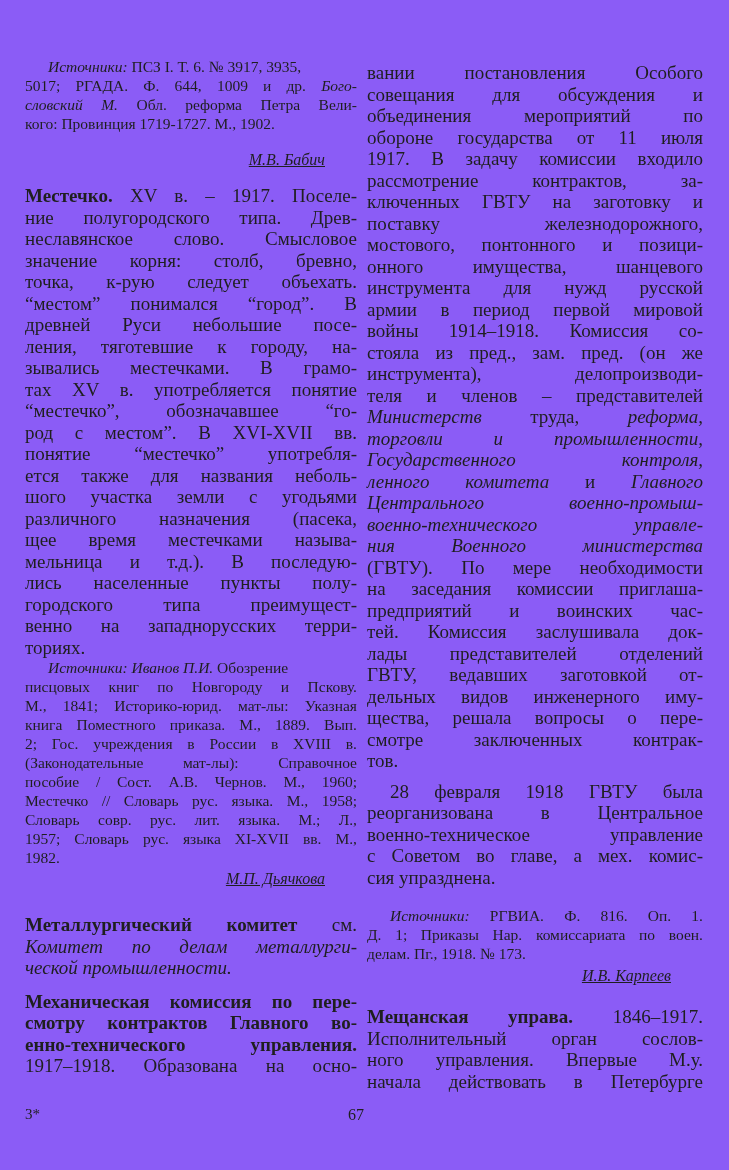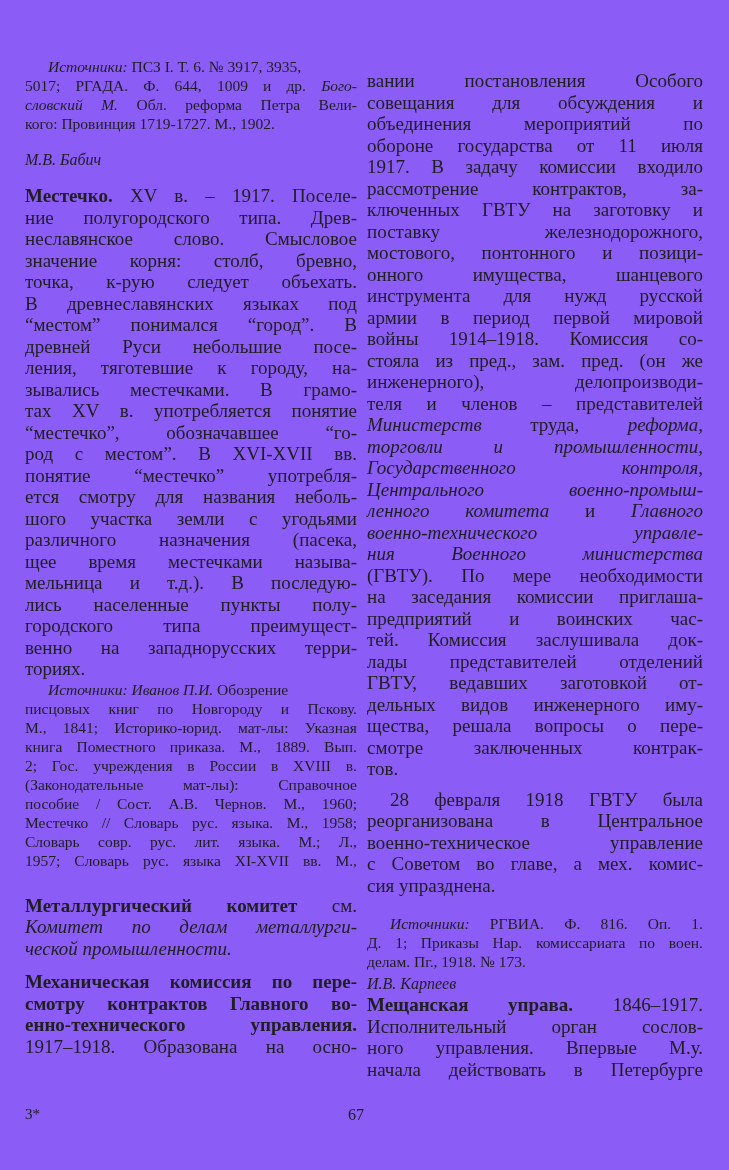--- a/index.html
+++ b/index.html
@@ -12,21 +12,21 @@
     overflow:hidden;
   }
   .col{position:absolute;top:0;}
   .col-left{left:25px;width:332px;padding-top:57px;}
   .col-right{left:367px;width:336px;padding-top:62px;}
   .block{width:100%;}
   .para{font-size:19px;line-height:21.5px;}
   .small{font-size:15.5px;line-height:19px;}
   .author{
     font-size:16px;line-height:20px;font-style:italic;
-    padding-right:32px;box-sizing:border-box;
+    text-align:right;padding-right:32px;box-sizing:border-box;text-decoration:underline;
   }
   .line{text-align:justify;text-align-last:justify;}
   .line.end{text-align-last:left;}
   .ind .line:first-child{text-indent:23px;}
   .r{font-style:normal;font-weight:normal;}
   .i{font-style:italic;}
   .b{font-weight:700;}
   .footer{position:absolute;top:1106px;left:0;width:729px;height:26px;font-size:15px;}
   .footer-mark{position:absolute;left:25px;top:0;}
   .page-number{position:absolute;left:348px;top:0;font-size:16px;}
@@ -42,86 +42,87 @@
         <div class="line"><span class="i">словский М.</span><span class="r"> Обл. реформа Петра Вели-</span></div>
         <div class="line end"><span class="r">кого: Провинция 1719-1727. М., 1902.</span></div>
       </div>
       <div class="block author" style="margin-top: 17px;">М.В. Бабич</div>
       <div class="block para" style="margin-top: 15px;">
         <div class="line"><span class="b">Местечко.</span><span class="r"> XV в. – 1917. Поселе-</span></div>
         <div class="line"><span class="r">ние полугородского типа. Древ-</span></div>
         <div class="line"><span class="r">неславянское слово. Смысловое</span></div>
         <div class="line"><span class="r">значение корня: столб, бревно,</span></div>
         <div class="line"><span class="r">точка, к-рую следует объехать.</span></div>
-        <div class="line"><span class="r">В древнеславянских языках под</span></div>
         <div class="line"><span class="r">“местом” понимался “город”. В</span></div>
         <div class="line"><span class="r">древней Руси небольшие посе-</span></div>
         <div class="line"><span class="r">ления, тяготевшие к городу, на-</span></div>
         <div class="line"><span class="r">зывались местечками. В грамо-</span></div>
         <div class="line"><span class="r">тах XV в. употребляется понятие</span></div>
         <div class="line"><span class="r">“местечко”, обозначавшее “го-</span></div>
         <div class="line"><span class="r">род с местом”. В XVI-XVII вв.</span></div>
         <div class="line"><span class="r">понятие “местечко” употребля-</span></div>
-        <div class="line"><span class="r">ется смотру для названия неболь-</span></div>
+        <div class="line"><span class="r">ется также для названия неболь-</span></div>
         <div class="line"><span class="r">шого участка земли с угодьями</span></div>
         <div class="line"><span class="r">различного назначения (пасека,</span></div>
         <div class="line"><span class="r">щее время местечками называ-</span></div>
         <div class="line"><span class="r">мельница и т.д.). В последую-</span></div>
         <div class="line"><span class="r">лись населенные пункты полу-</span></div>
         <div class="line"><span class="r">городского типа преимущест-</span></div>
         <div class="line"><span class="r">венно на западнорусских терри-</span></div>
         <div class="line end"><span class="r">ториях.</span></div>
       </div>
       <div class="block small ind" style="">
         <div class="line end"><span class="i">Источники: Иванов П.И.</span><span class="r"> Обозрение</span></div>
         <div class="line"><span class="r">писцовых книг по Новгороду и Пскову.</span></div>
         <div class="line"><span class="r">М., 1841; Историко-юрид. мат-лы: Указная</span></div>
         <div class="line"><span class="r">книга Поместного приказа. М., 1889. Вып.</span></div>
         <div class="line"><span class="r">2; Гос. учреждения в России в XVIII в.</span></div>
         <div class="line"><span class="r">(Законодательные мат-лы): Справочное</span></div>
         <div class="line"><span class="r">пособие / Сост. А.В. Чернов. М., 1960;</span></div>
         <div class="line"><span class="r">Местечко // Словарь рус. языка. М., 1958;</span></div>
         <div class="line"><span class="r">Словарь совр. рус. лит. языка. М.; Л.,</span></div>
         <div class="line"><span class="r">1957; Словарь рус. языка XI-XVII вв. М.,</span></div>
+        <div class="line end"><span class="r">1982.</span></div>
       </div>
+      <div class="block author" style="margin-top: 2px;">М.П. Дьячкова</div>
       <div class="block para" style="margin-top: 25px;">
         <div class="line"><span class="b">Металлургический комитет</span><span class="r"> см.</span></div>
         <div class="line"><span class="i">Комитет по делам металлурги-</span></div>
         <div class="line end"><span class="i">ческой промышленности.</span></div>
       </div>
       <div class="block para" style="margin-top: 12px;">
         <div class="line"><span class="b">Механическая комиссия по пере-</span></div>
         <div class="line"><span class="b">смотру контрактов Главного во-</span></div>
         <div class="line"><span class="b">енно-технического управления.</span></div>
         <div class="line"><span class="r">1917–1918. Образована на осно-</span></div>
       </div>
     </div>
   <div class="col col-right">
-      <div class="block para" style="margin-top: 8px;">
+      <div class="block para" style="margin-top: 0px;">
         <div class="line"><span class="r">вании постановления Особого</span></div>
         <div class="line"><span class="r">совещания для обсуждения и</span></div>
         <div class="line"><span class="r">объединения мероприятий по</span></div>
         <div class="line"><span class="r">обороне государства от 11 июля</span></div>
         <div class="line"><span class="r">1917. В задачу комиссии входило</span></div>
         <div class="line"><span class="r">рассмотрение контрактов, за-</span></div>
         <div class="line"><span class="r">ключенных ГВТУ на заготовку и</span></div>
         <div class="line"><span class="r">поставку железнодорожного,</span></div>
         <div class="line"><span class="r">мостового, понтонного и позици-</span></div>
         <div class="line"><span class="r">онного имущества, шанцевого</span></div>
         <div class="line"><span class="r">инструмента для нужд русской</span></div>
         <div class="line"><span class="r">армии в период первой мировой</span></div>
         <div class="line"><span class="r">войны 1914–1918. Комиссия со-</span></div>
         <div class="line"><span class="r">стояла из пред., зам. пред. (он же</span></div>
-        <div class="line"><span class="r">инженерного), делопроизводи-</span></div>
+        <div class="line"><span class="r">инструмента), делопроизводи-</span></div>
         <div class="line"><span class="r">теля и членов – представителей</span></div>
         <div class="line"><span class="i">Министерств</span><span class="r"> труда, </span><span class="i">реформа,</span></div>
         <div class="line"><span class="i">торговли и промышленности,</span></div>
         <div class="line"><span class="i">Государственного контроля,</span></div>
+        <div class="line"><span class="i">ленного комитета</span><span class="r"> и </span><span class="i">Главного</span></div>
         <div class="line"><span class="i">Центрального военно-промыш-</span></div>
-        <div class="line"><span class="i">ленного комитета</span><span class="r"> и </span><span class="i">Главного</span></div>
         <div class="line"><span class="i">военно-технического управле-</span></div>
         <div class="line"><span class="i">ния Военного министерства</span></div>
         <div class="line"><span class="r">(ГВТУ). По мере необходимости</span></div>
         <div class="line"><span class="r">на заседания комиссии приглаша-</span></div>
         <div class="line"><span class="r">предприятий и воинских час-</span></div>
         <div class="line"><span class="r">тей. Комиссия заслушивала док-</span></div>
         <div class="line"><span class="r">лады представителей отделений</span></div>
         <div class="line"><span class="r">ГВТУ, ведавших заготовкой от-</span></div>
         <div class="line"><span class="r">дельных видов инженерного иму-</span></div>
         <div class="line"><span class="r">щества, решала вопросы о пере-</span></div>
@@ -134,21 +135,21 @@
         <div class="line"><span class="r">военно-техническое управление</span></div>
         <div class="line"><span class="r">с Советом во главе, а мех. комис-</span></div>
         <div class="line end"><span class="r">сия упразднена.</span></div>
       </div>
       <div class="block small ind" style="margin-top: 18px;">
         <div class="line"><span class="i">Источники:</span><span class="r"> РГВИА. Ф. 816. Оп. 1.</span></div>
         <div class="line"><span class="r">Д. 1; Приказы Нар. комиссариата по воен.</span></div>
         <div class="line end"><span class="r">делам. Пг., 1918. № 173.</span></div>
       </div>
       <div class="block author" style="margin-top: 3px;">И.В. Карпеев</div>
-      <div class="block para" style="">
+      <div class="block para" style="margin-top: 20px;">
         <div class="line"><span class="b">Мещанская управа.</span><span class="r"> 1846–1917.</span></div>
         <div class="line"><span class="r">Исполнительный орган сослов-</span></div>
         <div class="line"><span class="r">ного управления. Впервые М.у.</span></div>
         <div class="line"><span class="r">начала действовать в Петербурге</span></div>
       </div>
     </div>
   <div class="footer">
     <span class="footer-mark">3*</span>
     <span class="page-number">67</span>
   </div>

